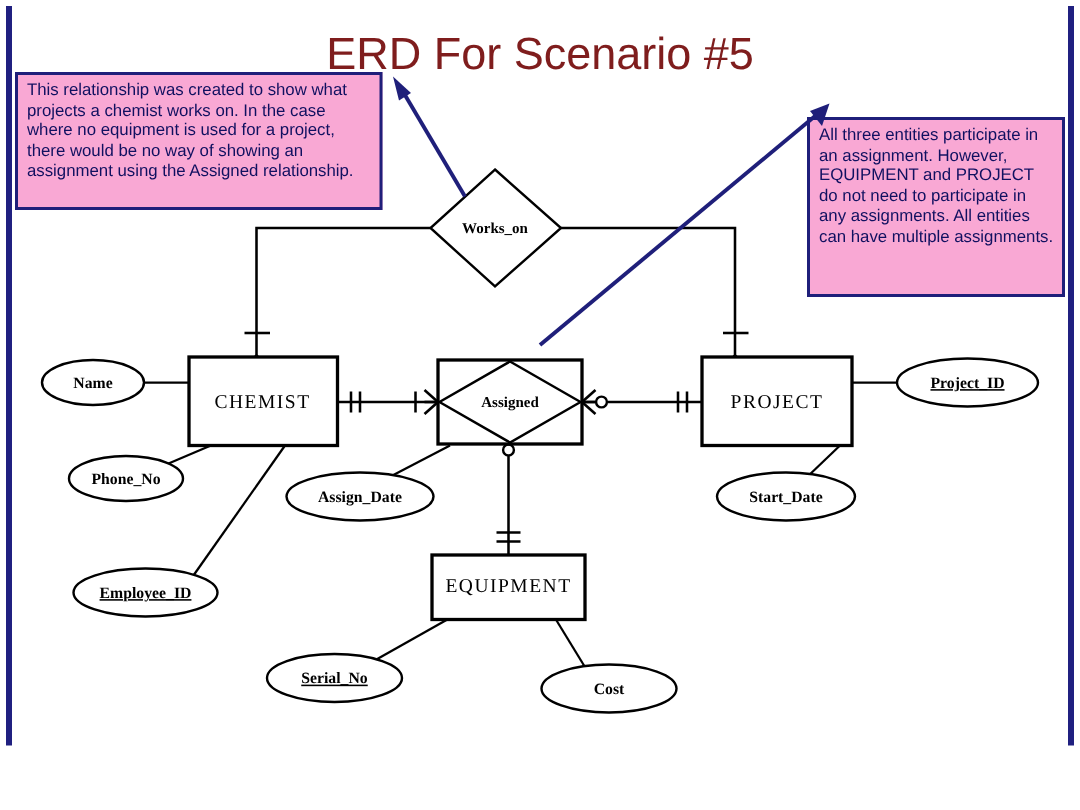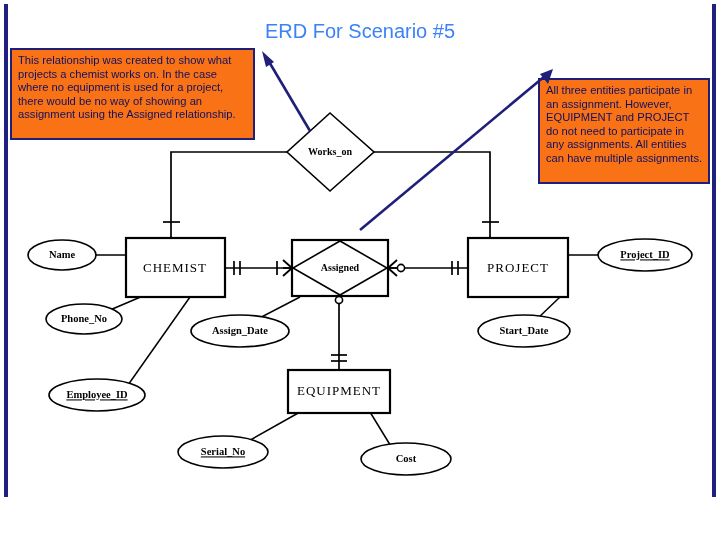--- a/index.html
+++ b/index.html
@@ -13,40 +13,40 @@
 
   
   .frame-left{position:absolute;left:4px;top:0;width:4px;height:497px;background:#202080;}
   .frame-right{position:absolute;left:712px;top:0;width:4px;height:497px;background:#202080;}
   .frame-top{position:absolute;left:4px;top:0;width:712px;height:4px;background:#ffffff;}
 
   
   .title{
     position:absolute;left:0;top:20px;width:720px;
     text-align:center;
-    font-size:20px;color:#3b82f6;
+    font-size:30px;color:#7f1d1d;
     letter-spacing:0px;
     font-family:"Liberation Sans",sans-serif;
     white-space:nowrap;
   }
 
   
   .note{
     position:absolute;
-    background:#f97316;
+    background:#f9a8d4;
     border:2px solid #1f1f7a;
     color:#101060;
     font-size:11.2px;
     line-height:13.6px;
     padding:4px 5px 4px 6px;
     box-sizing:border-box;
     font-family:"Liberation Sans",sans-serif;
   }
   #note-left{left:10px;top:48px;width:245px;height:92px;}
-  #note-right{left:538px;top:78px;width:172px;height:106px;}
+  #note-right{left:538px;top:78px;width:172px;height:120px;}
 
   
   svg#erd{position:absolute;left:0;top:0;width:720px;height:497px;}
   .ent-label{font-family:"Liberation Serif",serif;font-size:13px;fill:#000;text-anchor:middle;dominant-baseline:middle;letter-spacing:1px;}
   .rel-label{font-family:"Liberation Serif",serif;font-size:10px;fill:#000;text-anchor:middle;dominant-baseline:middle;font-weight:bold;}
   .attr-label{font-family:"Liberation Serif",serif;font-size:10.5px;fill:#000;text-anchor:middle;dominant-baseline:middle;font-weight:bold;}
   .attr-label.pk{text-decoration:underline;}
   .shape{fill:#ffffff;stroke:#000000;stroke-width:2.2;}
   .shape-thin{fill:#ffffff;stroke:#000000;stroke-width:1.6;}
   .link{stroke:#000000;stroke-width:1.7;fill:none;}

